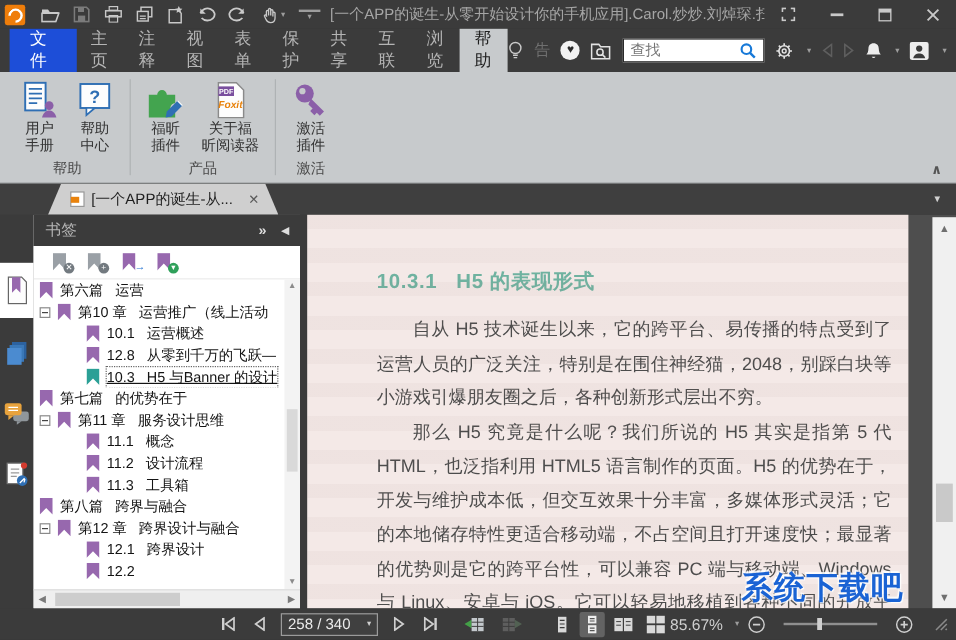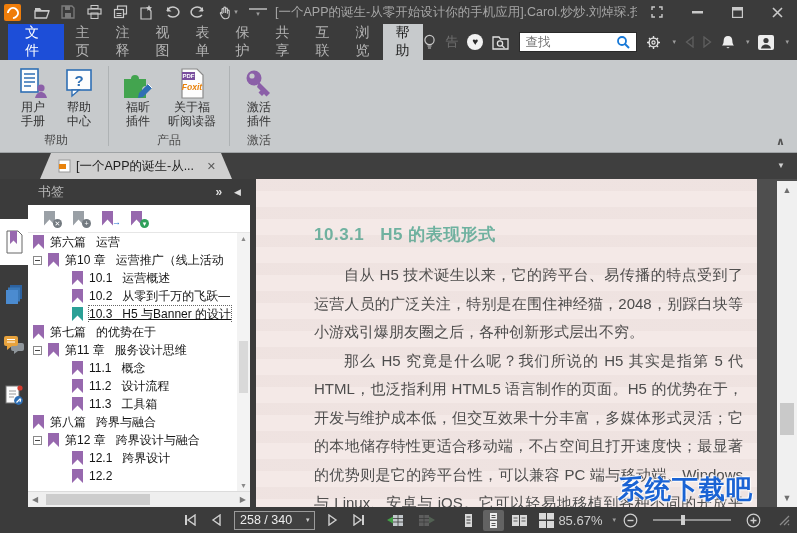--- a/index.html
+++ b/index.html
@@ -429,21 +429,21 @@
         <span class="bmk">
             <span class="rib purple"></span>
             <span class="badge greenb">▾</span>
           </span>
       </div>
       <div class="bmtree">
         <div id="treeRows">
             <div class="bm-row i0"><span class="rib2" style="background: rgb(151, 104, 174);"></span><span class="bm-label">第六篇   运营</span></div>
             <div class="bm-row i1"><span class="expander"></span><span class="rib2" style="background: rgb(151, 104, 174);"></span><span class="bm-label">第10 章   运营推广（线上活动</span></div>
             <div class="bm-row i2"><span class="rib2" style="background: rgb(151, 104, 174);"></span><span class="bm-label">10.1   运营概述</span></div>
-            <div class="bm-row i2"><span class="rib2" style="background: rgb(151, 104, 174);"></span><span class="bm-label">10.2   从零到千万的飞跃—</span></div>
+            <div class="bm-row i2"><span class="rib2" style="background: rgb(151, 104, 174);"></span><span class="bm-label">12.8   从零到千万的飞跃—</span></div>
             <div class="bm-row i2 sel"><span class="rib2" style="background: rgb(43, 160, 150);"></span><span class="bm-label">10.3   H5 与Banner 的设计</span></div>
             <div class="bm-row i0"><span class="rib2" style="background: rgb(151, 104, 174);"></span><span class="bm-label">第七篇   的优势在于</span></div>
             <div class="bm-row i1"><span class="expander"></span><span class="rib2" style="background: rgb(151, 104, 174);"></span><span class="bm-label">第11 章   服务设计思维</span></div>
             <div class="bm-row i2"><span class="rib2" style="background: rgb(151, 104, 174);"></span><span class="bm-label">11.1   概念</span></div>
             <div class="bm-row i2"><span class="rib2" style="background: rgb(151, 104, 174);"></span><span class="bm-label">11.2   设计流程</span></div>
             <div class="bm-row i2"><span class="rib2" style="background: rgb(151, 104, 174);"></span><span class="bm-label">11.3   工具箱</span></div>
             <div class="bm-row i0"><span class="rib2" style="background: rgb(151, 104, 174);"></span><span class="bm-label">第八篇   跨界与融合</span></div>
             <div class="bm-row i1"><span class="expander"></span><span class="rib2" style="background: rgb(151, 104, 174);"></span><span class="bm-label">第12 章   跨界设计与融合</span></div>
             <div class="bm-row i2"><span class="rib2" style="background: rgb(151, 104, 174);"></span><span class="bm-label">12.1   跨界设计</span></div>
             <div class="bm-row i2"><span class="rib2" style="background: rgb(151, 104, 174);"></span><span class="bm-label">12.2</span></div>

